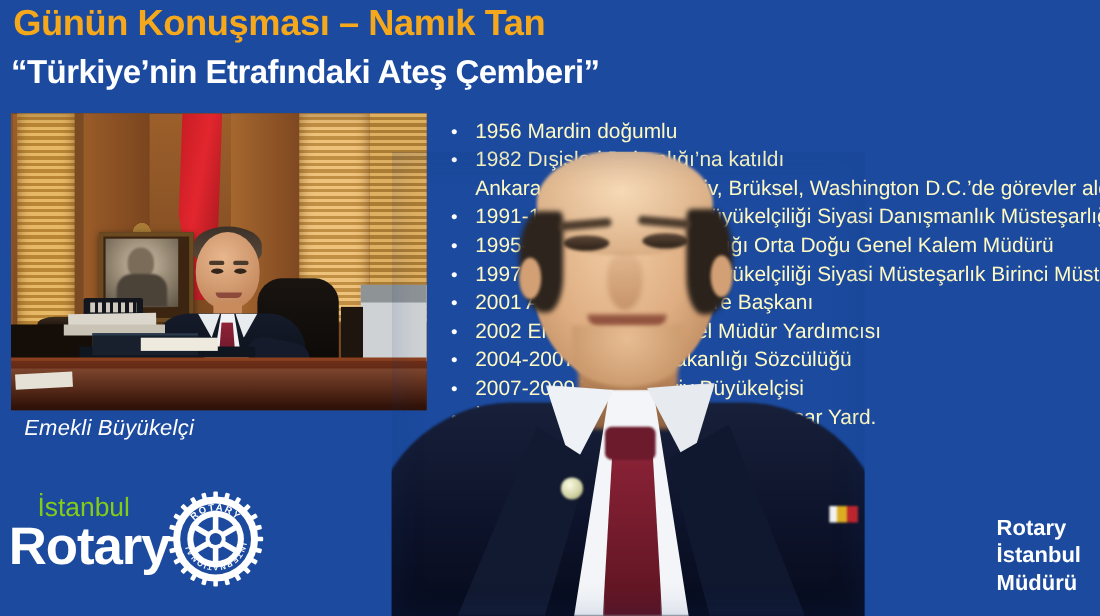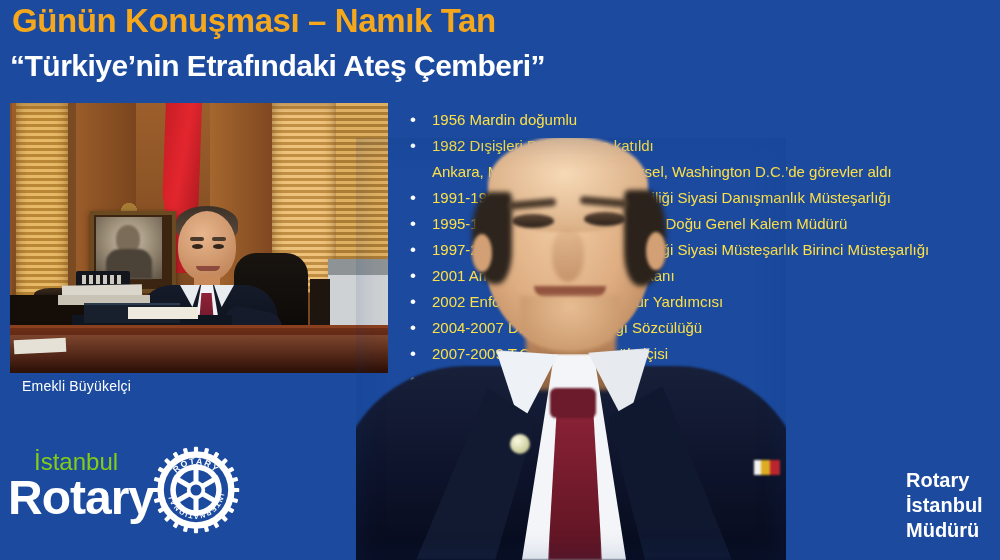--- a/index.html
+++ b/index.html
@@ -119,28 +119,28 @@
      clip-path:polygon(0 0,100% 0,38% 100%);}
   .m-arm-l{left:126px;top:206px;width:58px;height:30px;border-radius:20px;
      background:#151b2a;transform:rotate(-12deg);}
   .m-arm-r{left:214px;top:206px;width:58px;height:30px;border-radius:20px;
      background:#151b2a;transform:rotate(12deg);}
   .m-hands{left:168px;top:222px;width:56px;height:18px;border-radius:10px;
      background:radial-gradient(ellipse at 50% 30%,#e0ab80,#b5764a);}
 
   #photo-caption{
     position:absolute;left:22px;top:378px;
-    font-size:14px;color:#ffffff;letter-spacing:.2px;white-space:nowrap;
+    font-size:20px;color:#ffffff;letter-spacing:.2px;white-space:nowrap;font-style:italic;
   }
 
   
   #bullets{position:absolute;left:406px;top:107px;width:594px;}
   .b-row{display:flex;align-items:flex-start;height:26px;line-height:26px;}
   .b-dot{width:22px;flex:0 0 22px;color:#ffffff;font-size:17px;line-height:26px;text-align:left;padding-left:4px;}
-  .b-txt{color:#fde047;font-size:15px;line-height:26px;white-space:nowrap;letter-spacing:0px;}
+  .b-txt{color:#fef9c3;font-size:19px;line-height:26px;white-space:nowrap;letter-spacing:0px;}
   .b-row.cont .b-dot{visibility:hidden;}
 
   
   #brand{position:absolute;left:0px;top:440px;width:270px;height:120px;}
   #brand-istanbul{position:absolute;left:34px;top:8px;font-size:24px;color:#84cc16;font-weight:400;}
   #brand-rotary{position:absolute;left:8px;top:30px;font-size:48px;color:#ffffff;font-weight:bold;letter-spacing:-1px;}
   #brand-kulubu{position:absolute;left:54px;top:82px;font-size:30px;color:#ffffff;font-weight:400;}
   #rotary-wheel{position:absolute;left:150px;top:444px;width:92px;height:92px;}
 
   #tagline{

